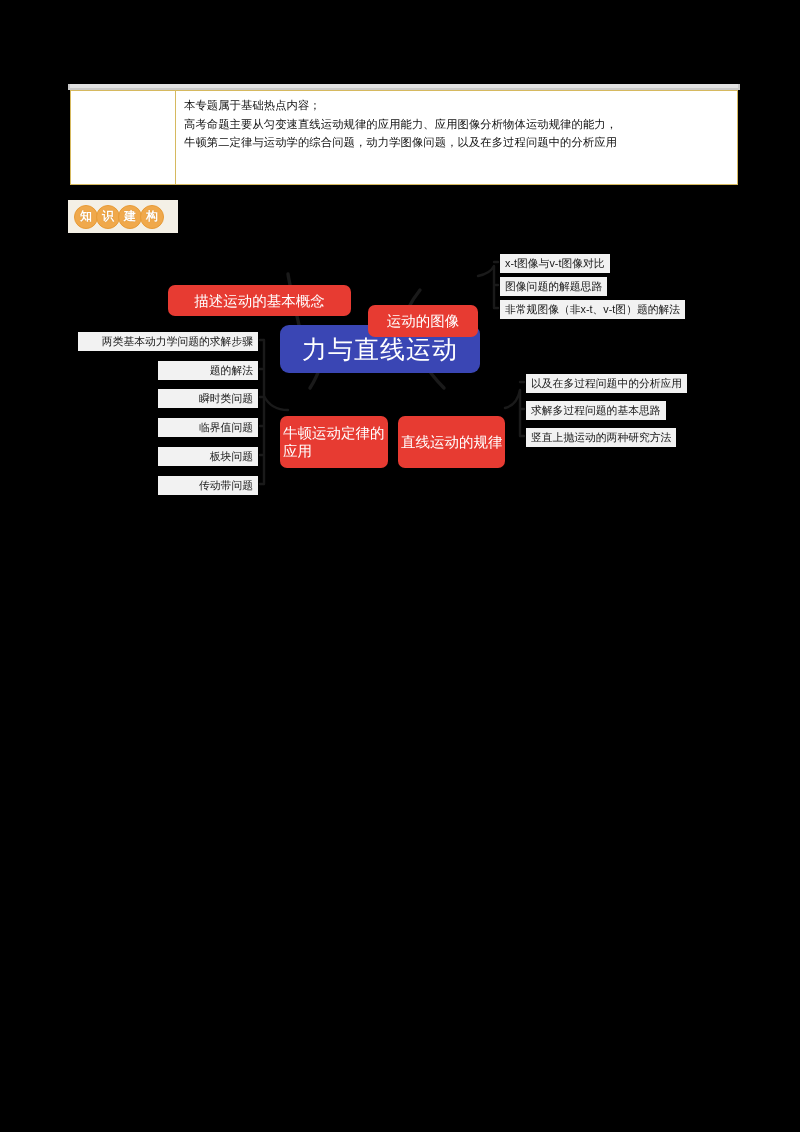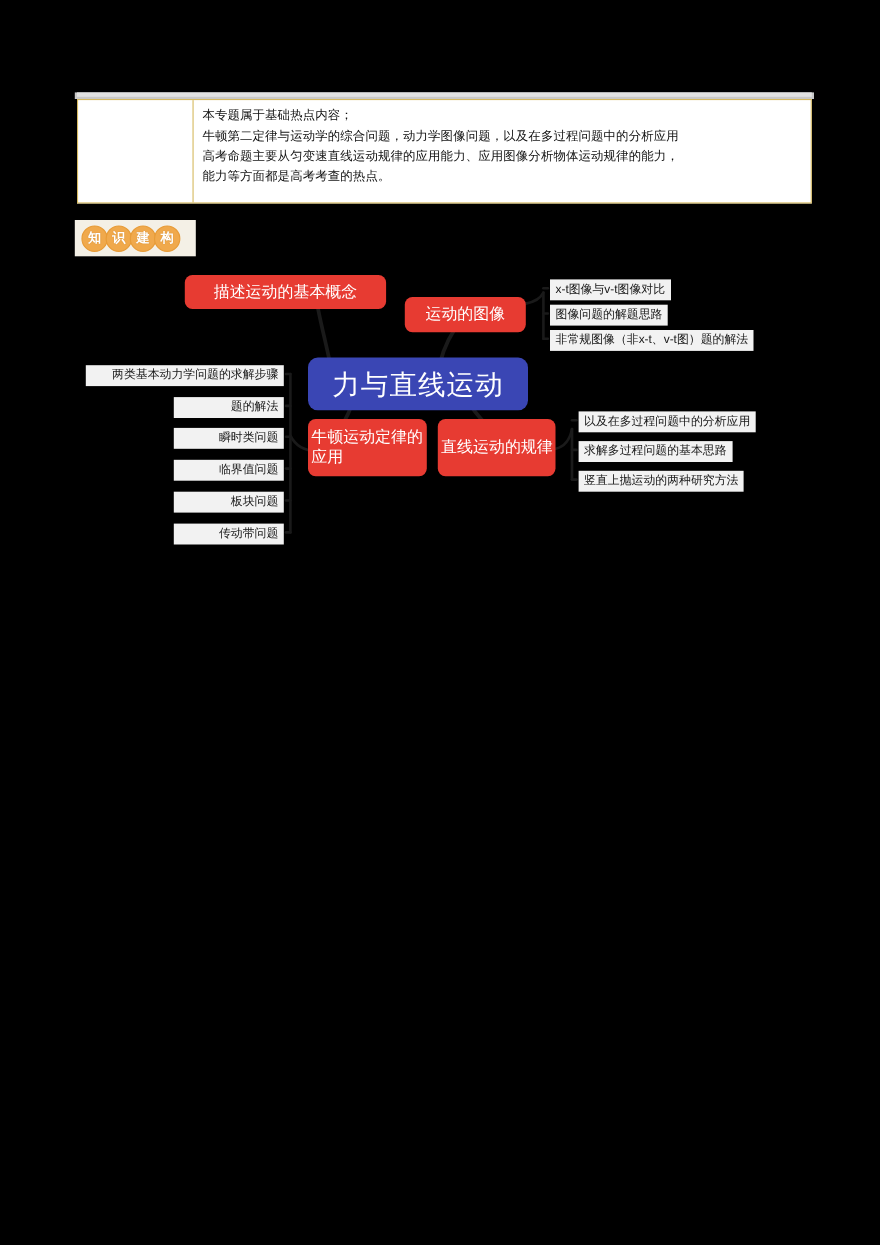--- a/index.html
+++ b/index.html
@@ -85,20 +85,21 @@
   .node-center{
     background:#3a46b4;
     font-size:25px;
     letter-spacing:1px;
     border-radius:9px;
   }
   .node-red{
     background:#e73b32;
     font-size:14.5px;
     line-height:18px;
+    margin-top:35px;
   }
   .node-red.two-line{
     text-align:left;
     justify-content:flex-start;
     padding-left:3px;
   }
 
   .leaf{
     position:absolute;
     background:#f2f2f2;
@@ -118,23 +119,22 @@
 
 <div class="page">
 
   <div class="top-strip"></div>
   <div class="top-strip-in"></div>
 
   <div class="intro-table">
     <div class="intro-cell-left"></div>
     <div class="intro-cell-right">
       <div class="intro-line">本专题属于基础热点内容；</div>
+      <div class="intro-line">高考命题主要从匀变速直线运动规律的应用能力、应用图像分析物体运动规律的能力，</div>
       <div class="intro-line">牛顿第二定律与运动学的综合问题，动力学图像问题，以及在多过程问题中的分析应用</div>
-      <div class="intro-line">高考命题主要从匀变速直线运动规律的应用能力、应用图像分析物体运动规律的能力，</div>
-      <div class="intro-line">能力等方面都是高考考查的热点。</div>
     </div>
   </div>
 
   <div class="badge">
     <span class="badge-circle">知</span>
     <span class="badge-circle">识</span>
     <span class="badge-circle">建</span>
     <span class="badge-circle">构</span>
   </div>
 

